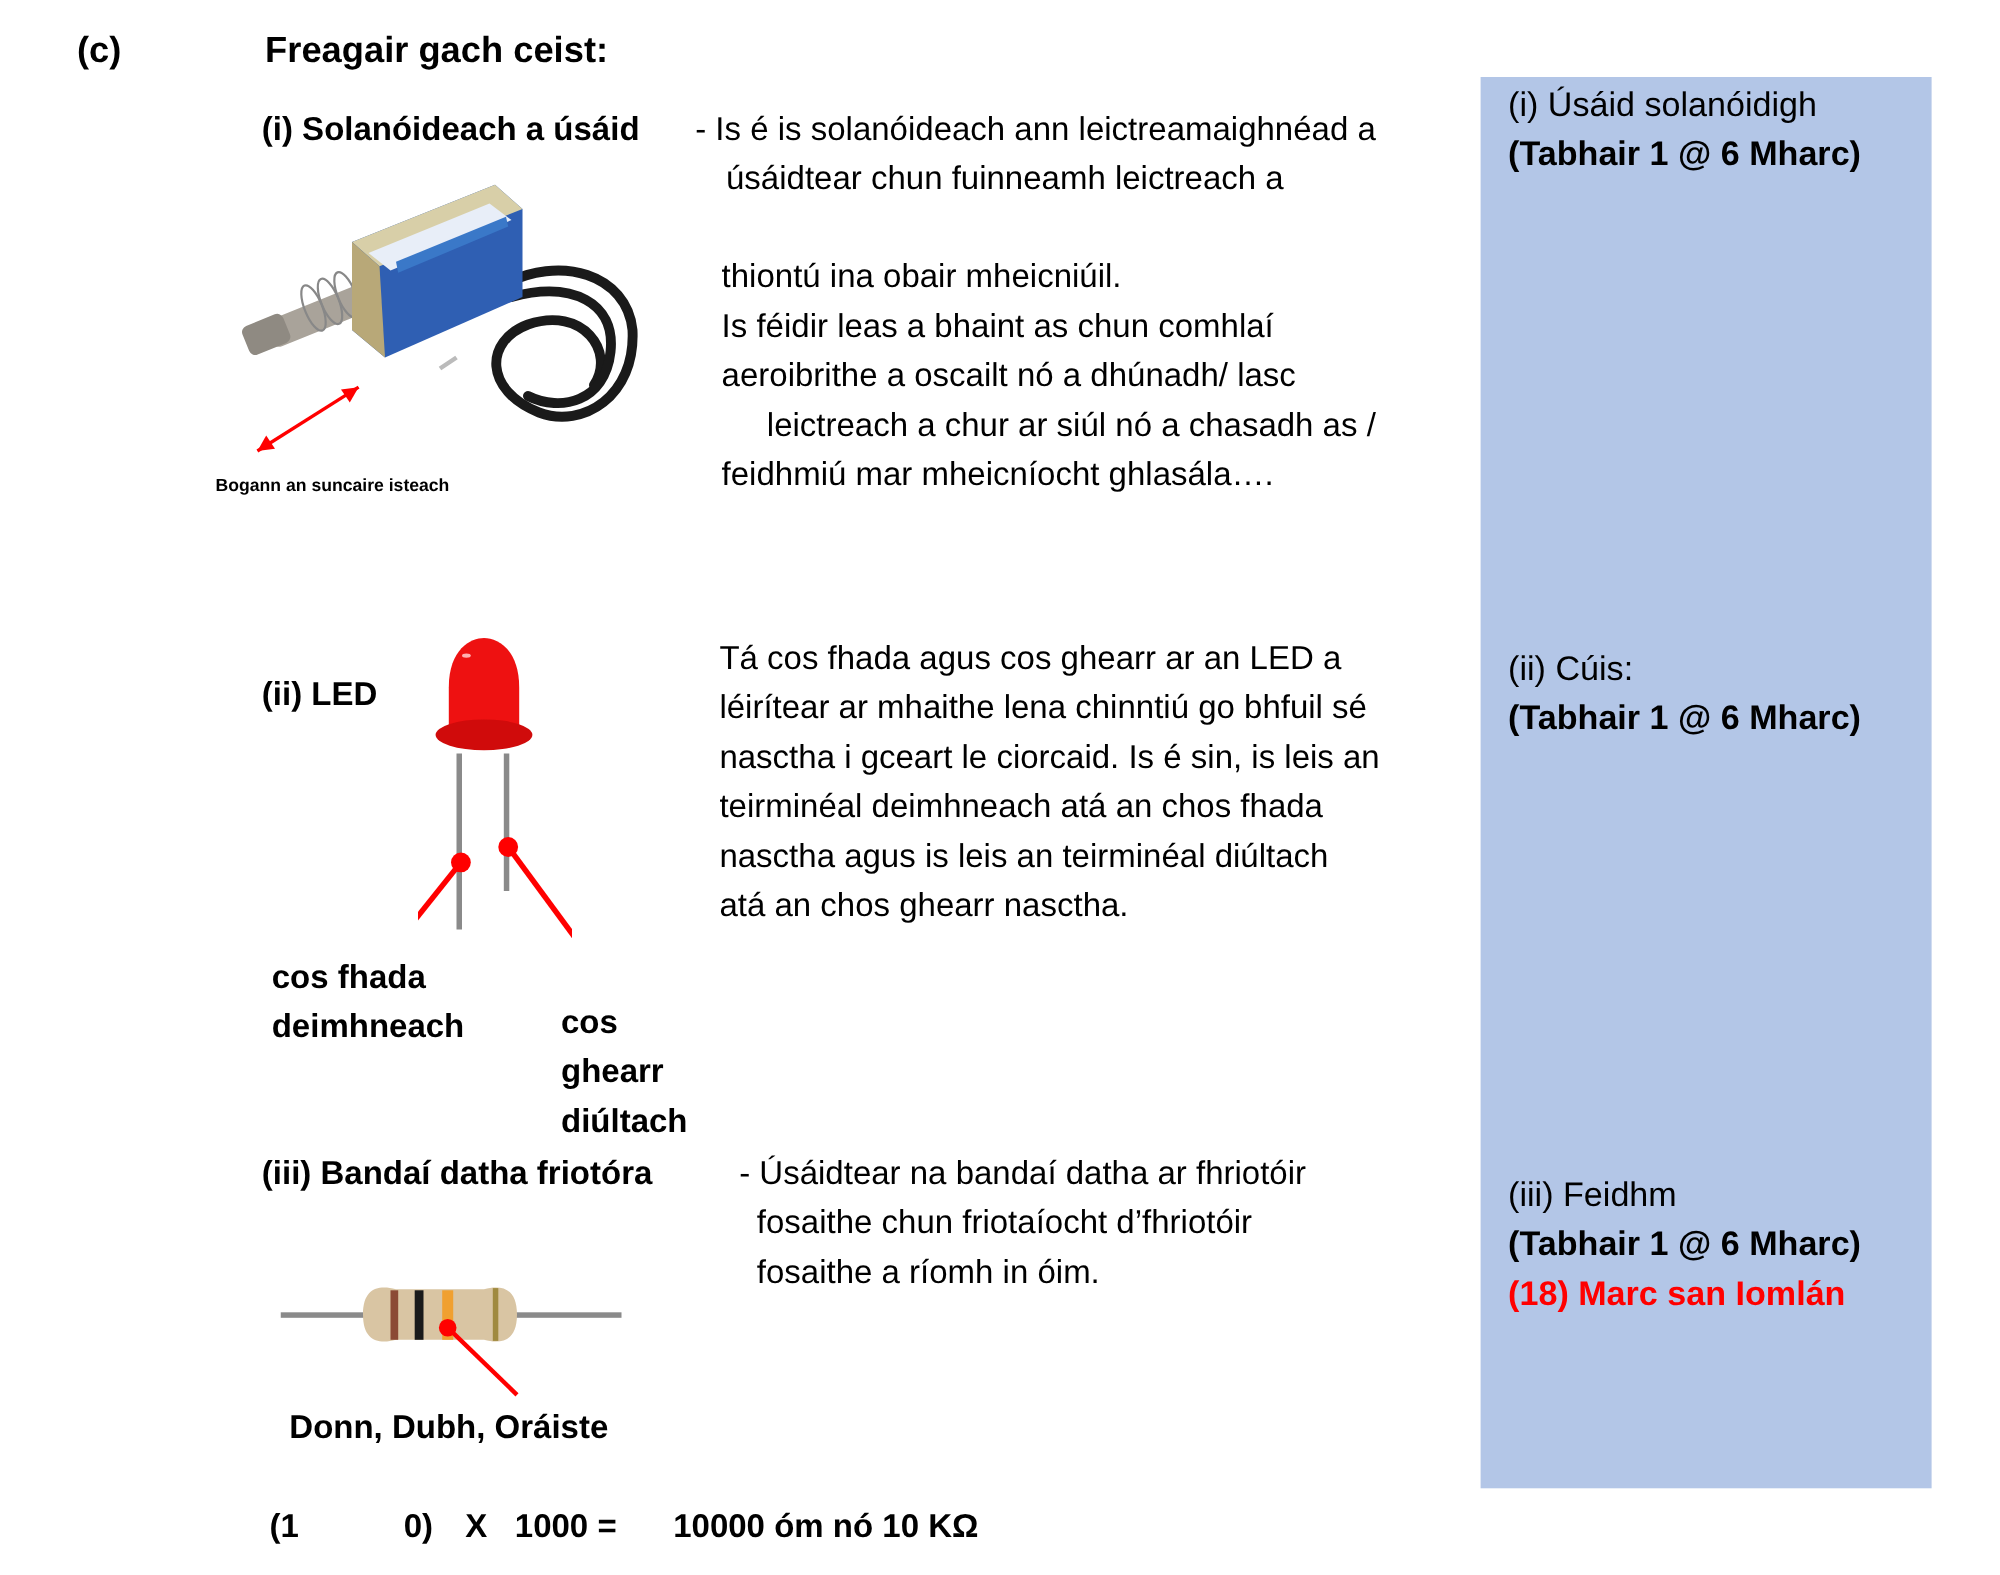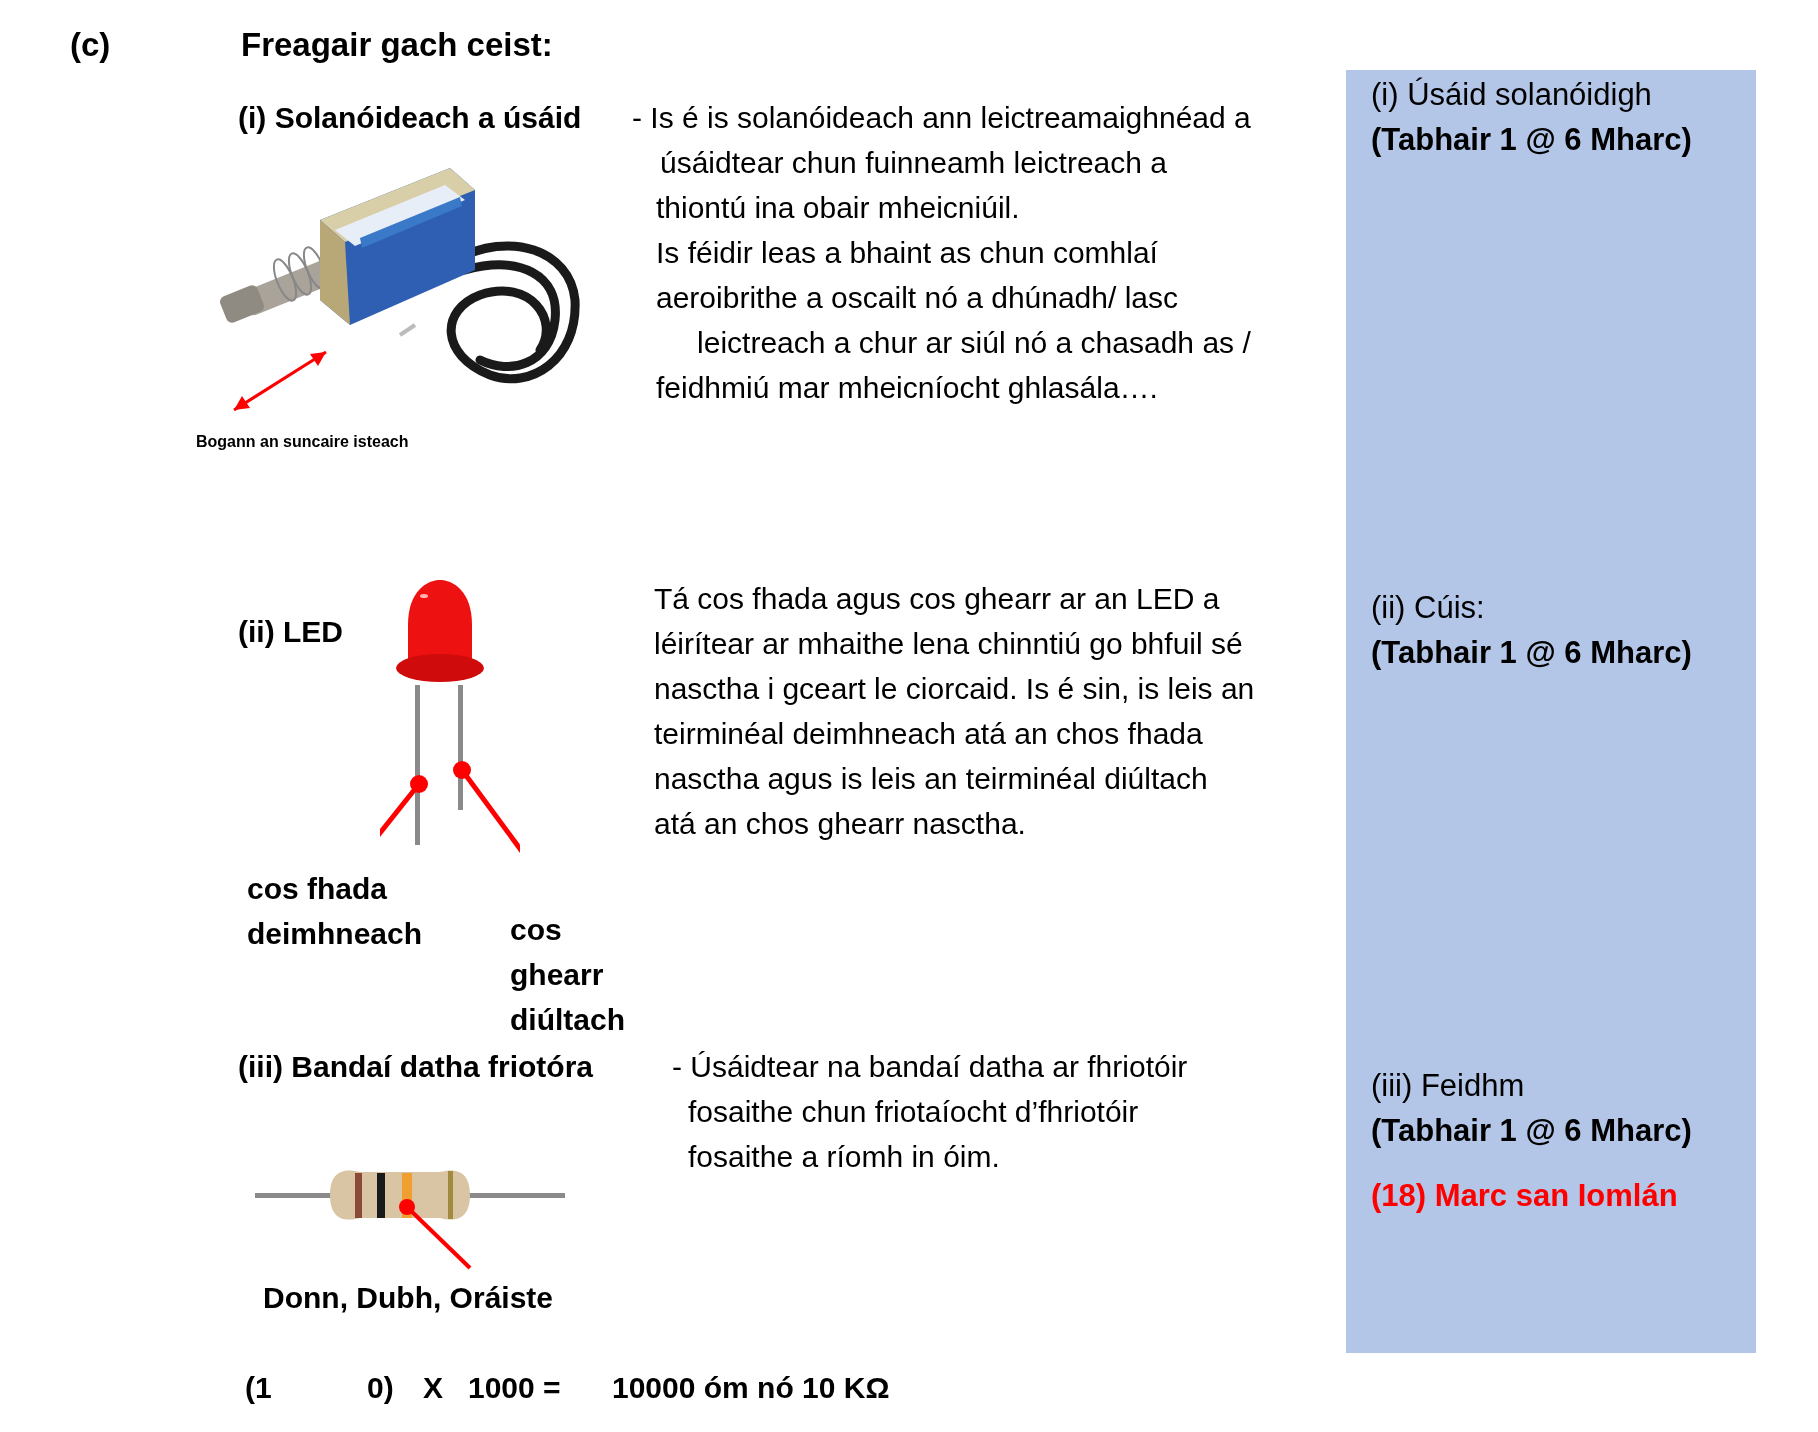--- a/index.html
+++ b/index.html
@@ -6,35 +6,35 @@
   body { width:1818px; height:1432px; position:relative; overflow:hidden;
          font-family:"Liberation Sans", "DejaVu Sans", sans-serif; color:#000; }
   .abs { position:absolute; }
   .b { font-weight:bold; }
   .t30 { font-size:30px; line-height:45px; }
   .t33 { font-size:33px; }
   .t24 { font-size:16px; line-height:37px; }
 
   #sidebar-box { left:1346px; top:70px; width:410px; height:1283px; background:#b3c6e7; }
   .side-line { font-size:31px; line-height:45px; }
-  .red { color:#ff0000;margin-top:20px; }
+  .red { color:#ff0000; }
 
   .answer-line { white-space:nowrap; }
 </style>
 </head>
 <body>
 
 <div class="abs b t33" style="left:70px; top:26px;">(c)</div>
 <div class="abs b t33" style="left:241px; top:26px;">Freagair gach ceist:</div>
 
 <div class="abs b t30" style="left:238px; top:95px;">(i) Solanóideach a úsáid</div>
 <div class="abs t30" style="left:632px; top:95px;">
   <div class="answer-line">- Is é is solanóideach ann leictreamaighnéad a</div>
   <div class="answer-line" style="padding-left:28px;">úsáidtear chun fuinneamh leictreach a</div>
-  <div class="answer-line" style="padding-left:24px;">thiontú ina obair mheicniúil.</div>
+  <div class="answer-line" style="padding-left:24px;margin-top:44px;">thiontú ina obair mheicniúil.</div>
   <div class="answer-line" style="padding-left:24px;">Is féidir leas a bhaint as chun comhlaí</div>
   <div class="answer-line" style="padding-left:24px;">aeroibrithe a oscailt nó a dhúnadh/ lasc</div>
   <div class="answer-line" style="padding-left:24px;text-align:right;">leictreach a chur ar siúl nó a chasadh as /</div>
   <div class="answer-line" style="padding-left:24px;">feidhmiú mar mheicníocht ghlasála….</div>
 </div>
 
 <svg class="abs" style="left:210px; top:160px;" width="400" height="270" viewBox="0 0 400 270">
 
   <g fill="none" stroke="#1a1a1a" stroke-width="9" stroke-linecap="round">
     <path d="M245 100 C300 70 360 90 365 140 C368 200 320 230 280 215 C230 195 230 150 270 135 C320 118 350 160 330 190"></path>

